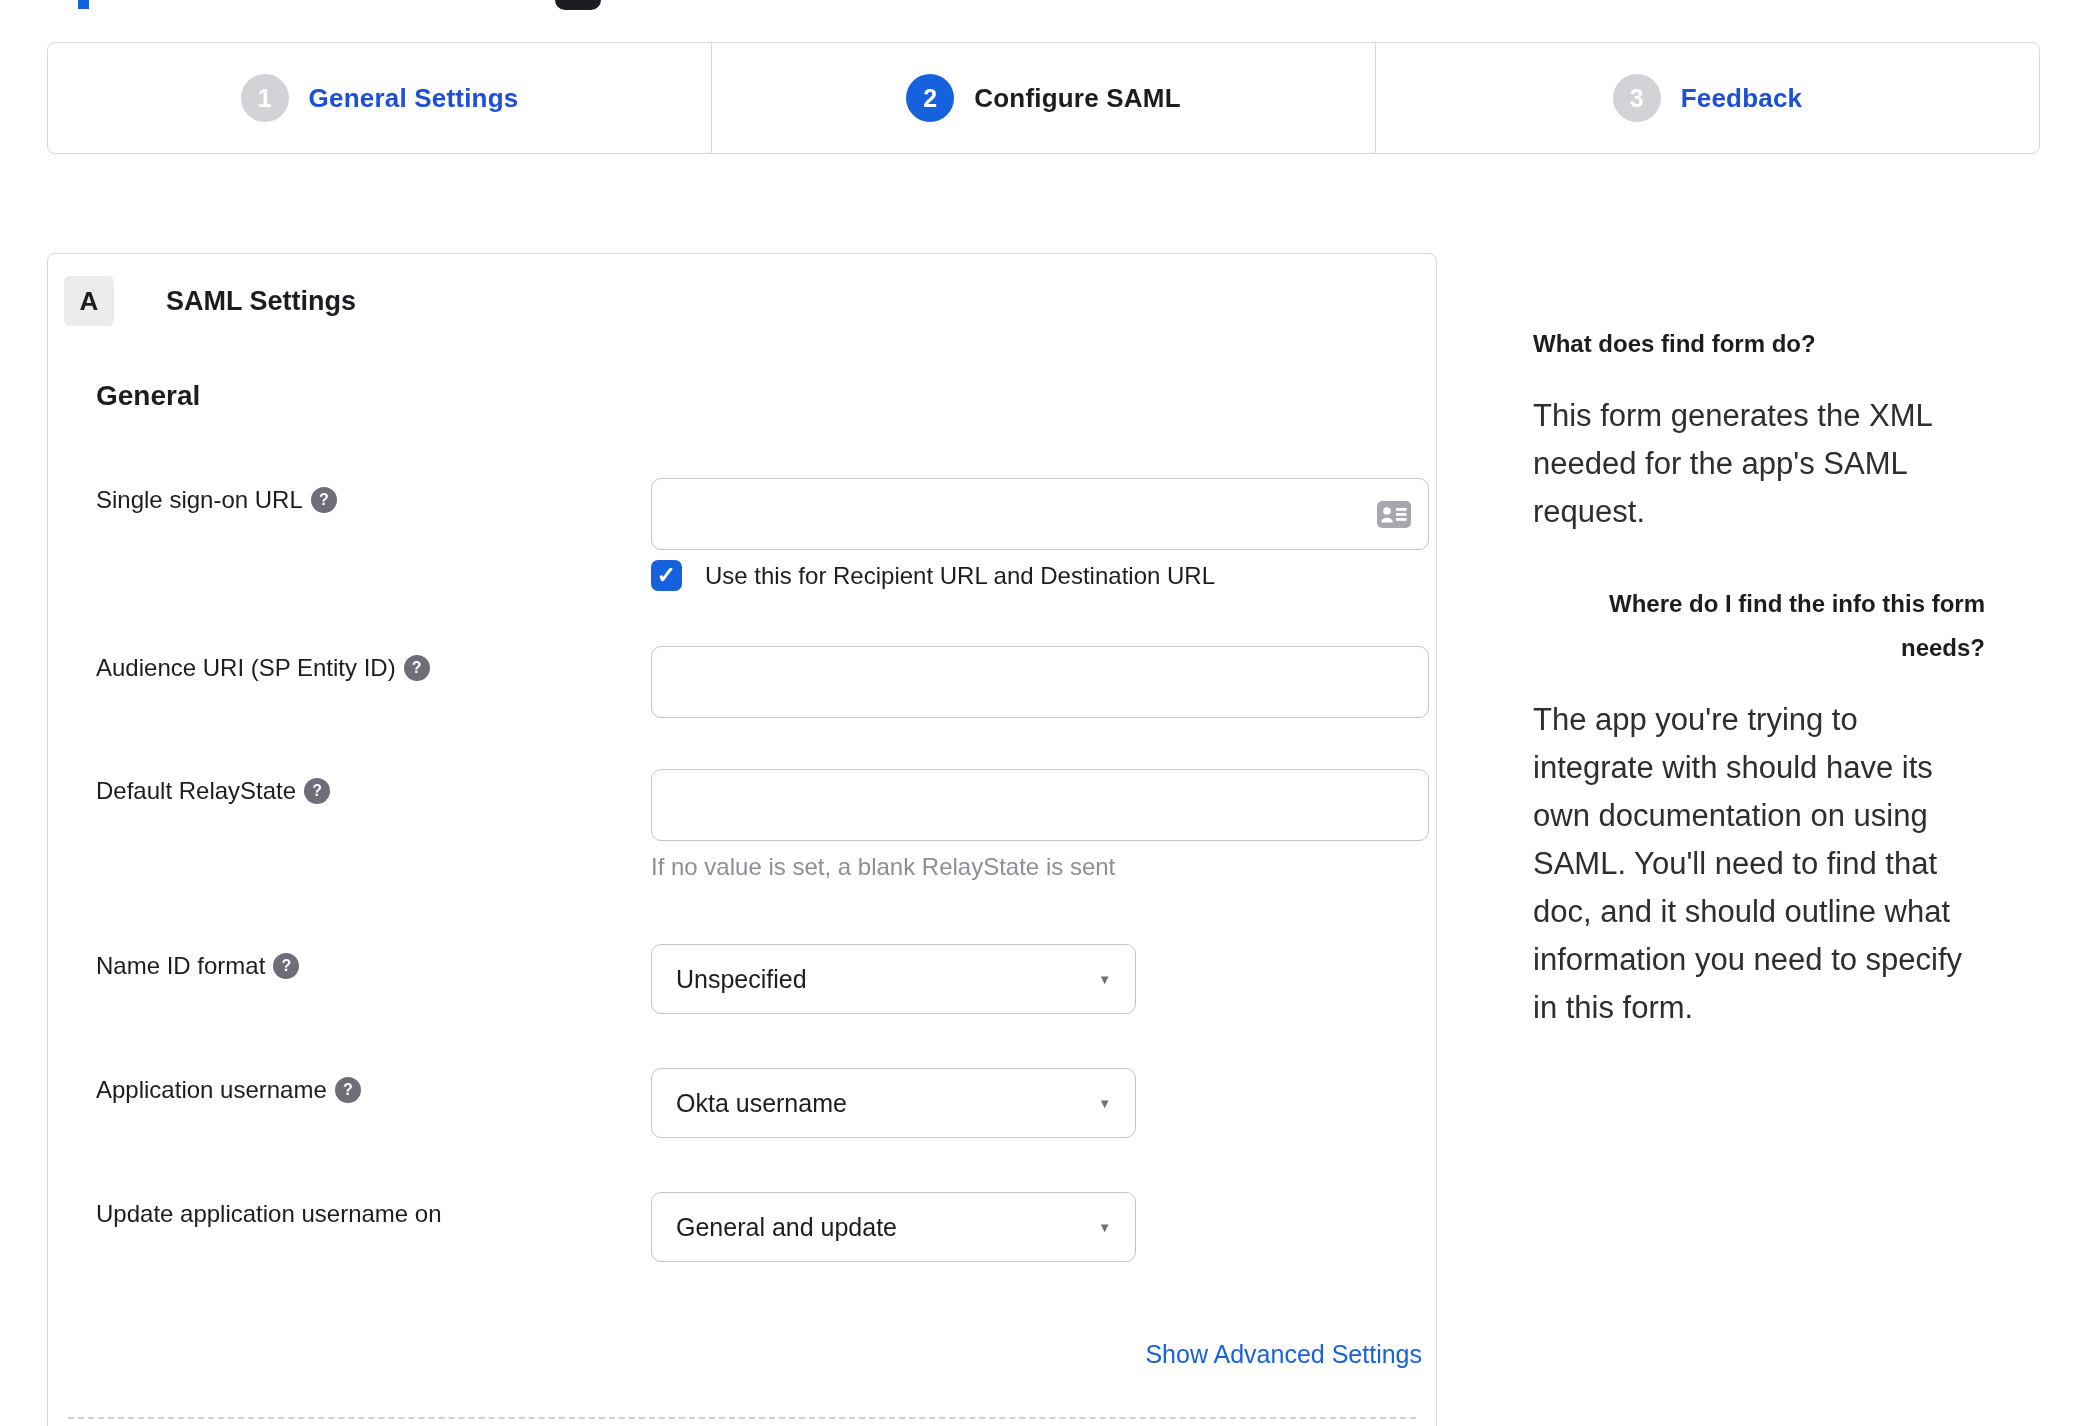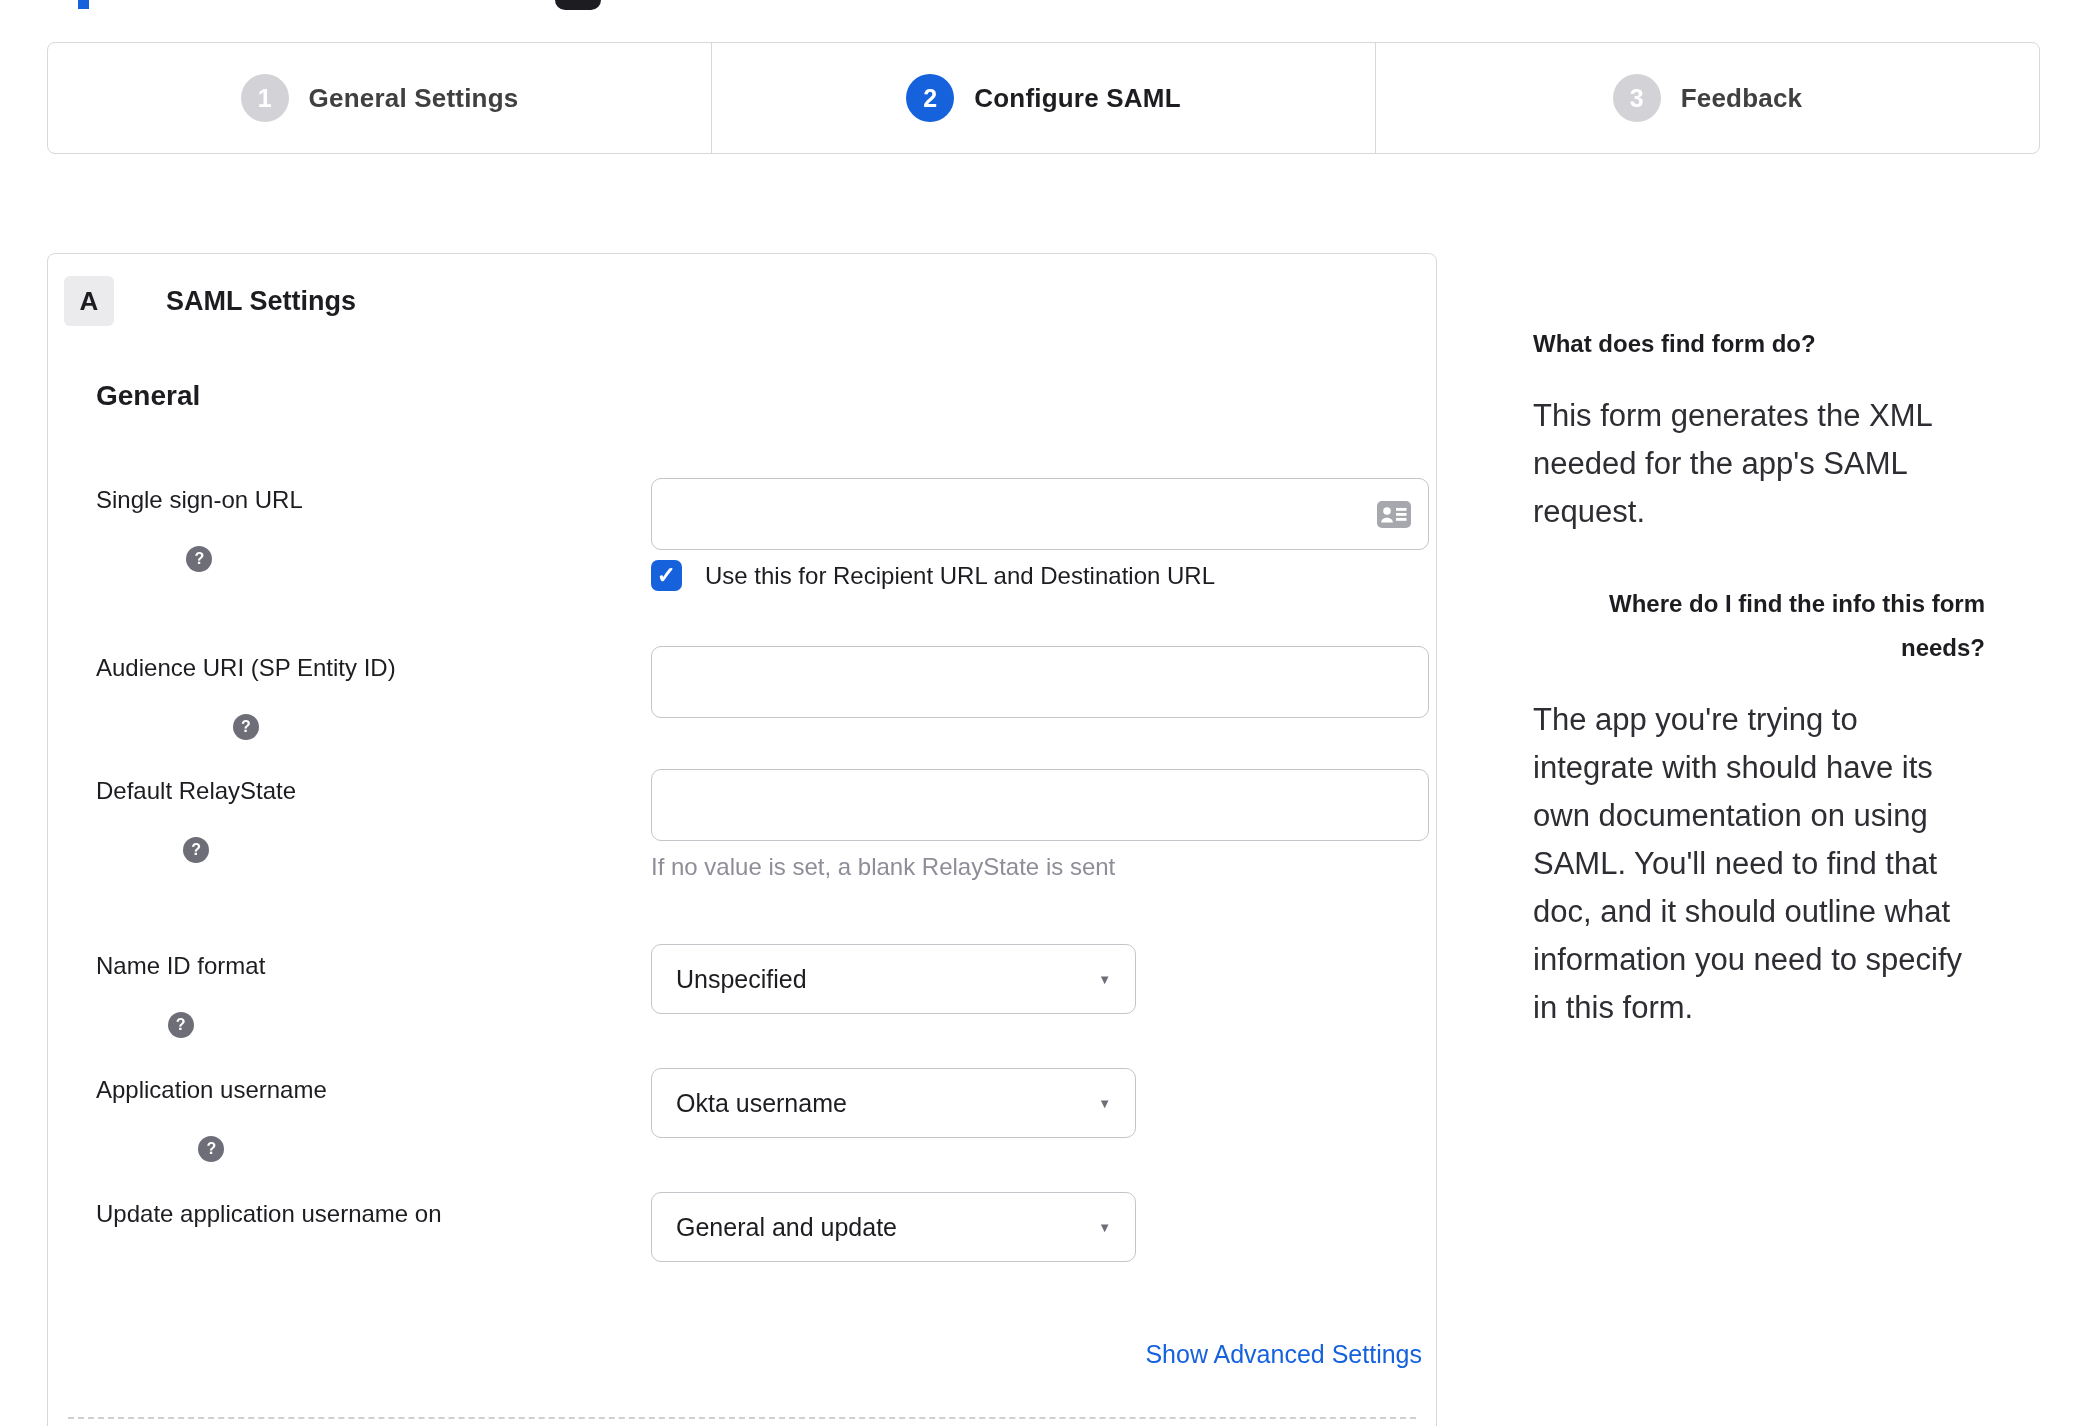--- a/index.html
+++ b/index.html
@@ -12,33 +12,33 @@
   .frag-dark { left:555px; top:0; width:46px; height:10px; background:#1d1d21;
                border-radius:0 0 12px 12px; }
 
   
   .stepper { left:47px; top:42px; width:1993px; height:112px; background:#fff;
              border:1px solid #d8d8dc; border-radius:8px; display:flex; }
   .step { flex:1; display:flex; align-items:center; justify-content:center; gap:20px; cursor:default; }
   .step + .step { border-left:1px solid #d8d8dc; }
   .step-circle { width:48px; height:48px; border-radius:50%; background:#d3d3d7; color:#fff;
                  font-size:25px; font-weight:bold; display:flex; align-items:center; justify-content:center; }
-  .step-label { font-size:26px; font-weight:bold; color:#404040; letter-spacing:.2px; }
+  .step-label { font-size:26px; font-weight:bold; color:#1d4ed8; letter-spacing:.2px; }
   .step.active .step-circle { background:#1662dd; }
   .step.active .step-label { color:#1d1d21; }
 
   
   .panel { left:47px; top:253px; width:1390px; height:1215px; background:#fff;
            border:1px solid #d8d8dc; border-radius:8px 8px 0 0; }
   .badge-a { left:16px; top:22px; width:50px; height:50px; background:#ebebed; border-radius:6px;
              display:flex; align-items:center; justify-content:center; font-size:26px; font-weight:bold; }
   .panel-title { left:118px; top:32px; font-size:27px; font-weight:bold; }
   .group-heading { left:48px; top:126px; font-size:28px; font-weight:bold; }
 
-  .field-label { font-size:24px; color:#1d1d21; display:flex; align-items:center; gap:32px;flex-direction:column; }
+  .field-label { font-size:24px; color:#1d1d21; display:flex; align-items:center; gap:8px; }
   .help-icon { width:26px; height:26px; border-radius:50%; background:#6e6e78; color:#fff;
                font-size:16px; font-weight:bold; display:inline-flex; align-items:center;
                justify-content:center; cursor:pointer; flex:0 0 auto; }
 
   .text-input { position:absolute; width:778px; height:72px; border:1px solid #c4c5ca; border-radius:10px;
                 background:#fff; font-size:25px; font-family:"Liberation Sans", sans-serif;
                 padding:0 64px 0 22px; color:#1d1d21; outline:none; }
   .input-wrap { position:absolute; width:778px; height:72px; }
   .input-wrap input { position:absolute; left:0; top:0; width:100%; height:100%; }
   .card-icon { position:absolute; right:18px; top:23px; width:34px; height:27px; cursor:pointer; }

